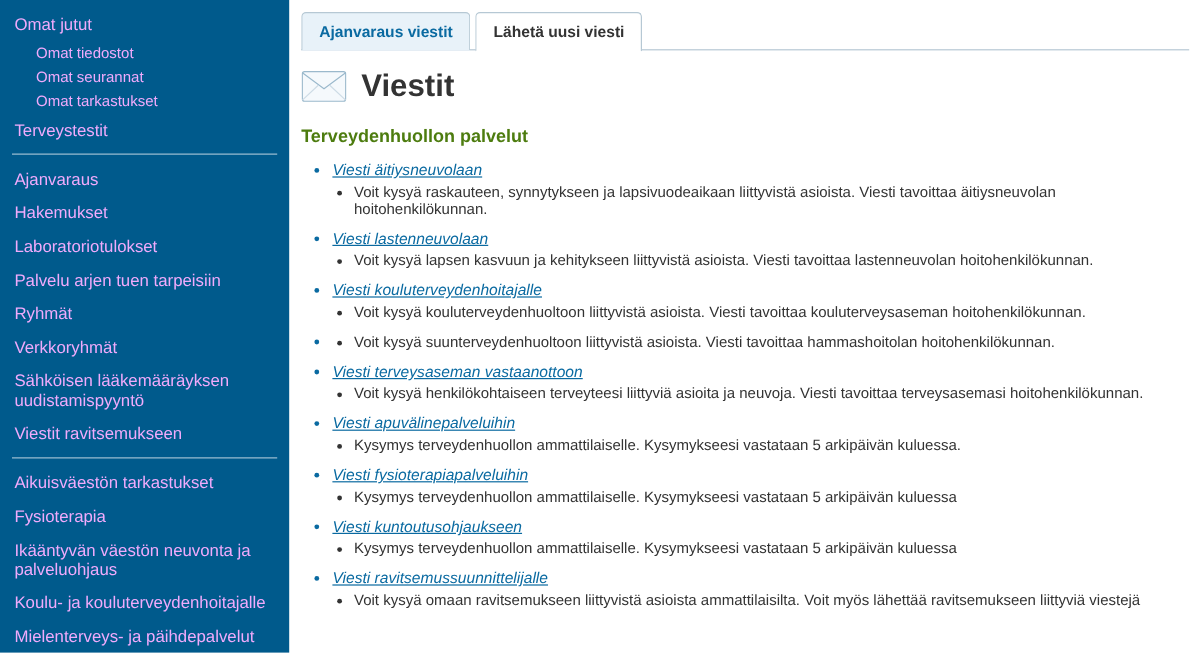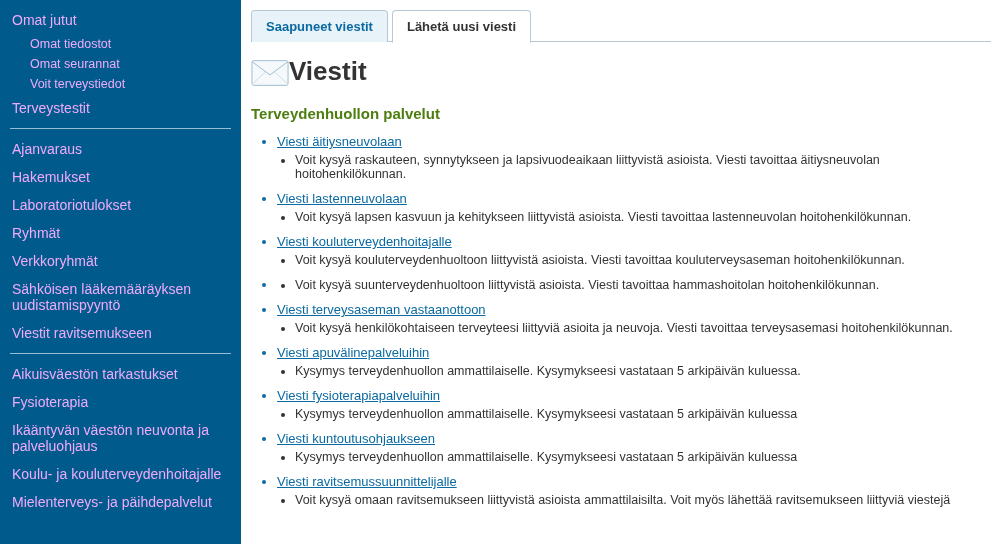--- a/index.html
+++ b/index.html
@@ -76,21 +76,22 @@
   .tab.active {
     background: #fff;
     color: #333;
     font-weight: bold;
     border-bottom: 1px solid #fff;
     margin-bottom: -1px;
     text-align: center;
   }
   .page-title-row {
     display: flex;
-    align-items: flex-end;
+    align-items: center;
+    gap: 12px;
     margin: 14px 0 18px 0;
   }
   .page-title {
     font-size: 26px;
     font-weight: bold;
     color: #333;
   }
   .section-heading {
     font-size: 15px;
     font-weight: bold;
@@ -102,20 +103,21 @@
     padding-left: 26px;
   }
   ul.msg-list > li {
     margin-bottom: 10px;
     color: #0a6aa1;
   }
   ul.msg-list > li > a {
     color: #0a6aa1;
     text-decoration: underline;
     font-size: 13px;
+    font-style: italic;
   }
   ul.msg-sub {
     list-style: disc;
     padding-left: 18px;
     margin-top: 4px;
   }
   ul.msg-sub > li {
     color: #333;
     font-size: 12.5px;
   }
@@ -126,45 +128,46 @@
   }
 </style>
 </head>
 <body>
 
 <div class="layout">
   <nav class="sidebar">
     <div class="nav-item">Omat jutut</div>
     <div class="nav-sub">Omat tiedostot</div>
     <div class="nav-sub">Omat seurannat</div>
-    <div class="nav-sub">Voit terveystiedot</div>
+    <div class="nav-sub">Omat tarkastukset</div>
     <div class="nav-item">Terveystestit</div>
 
     <hr class="sep">
 
     <div class="nav-item">Ajanvaraus</div>
     <div class="nav-item">Hakemukset</div>
     <div class="nav-item">Laboratoriotulokset</div>
+    <div class="nav-item">Palvelu arjen tuen tarpeisiin</div>
     <div class="nav-item">Ryhmät</div>
     <div class="nav-item">Verkkoryhmät</div>
     <div class="nav-item">Sähköisen lääkemääräyksen uudistamispyyntö</div>
     <div class="nav-item">Viestit ravitsemukseen</div>
 
     <hr class="sep">
 
     <div class="nav-item">Aikuisväestön tarkastukset</div>
     <div class="nav-item">Fysioterapia</div>
     <div class="nav-item">Ikääntyvän väestön neuvonta ja palveluohjaus</div>
     <div class="nav-item">Koulu- ja kouluterveydenhoitajalle</div>
     <div class="nav-item">Mielenterveys- ja päihdepalvelut</div>
   </nav>
 
   <main class="main">
     <div class="tabs">
-      <div class="tab inactive">Saapuneet viestit</div>
+      <div class="tab inactive">Ajanvaraus viestit</div>
       <div class="tab active">Lähetä uusi viesti</div>
     </div>
 
     <div class="page-title-row">
       <svg class="envelope" viewBox="0 0 40 28">
         <rect x="1" y="1" width="38" height="26" rx="2" fill="#f5f9fc" stroke="#9bb9cc" stroke-width="1"></rect>
         <polyline points="1,2 20,16 39,2" fill="none" stroke="#9bb9cc" stroke-width="1"></polyline>
         <polyline points="1,26 15,13" fill="none" stroke="#cddbe5" stroke-width="1"></polyline>
         <polyline points="39,26 25,13" fill="none" stroke="#cddbe5" stroke-width="1"></polyline>
       </svg>

